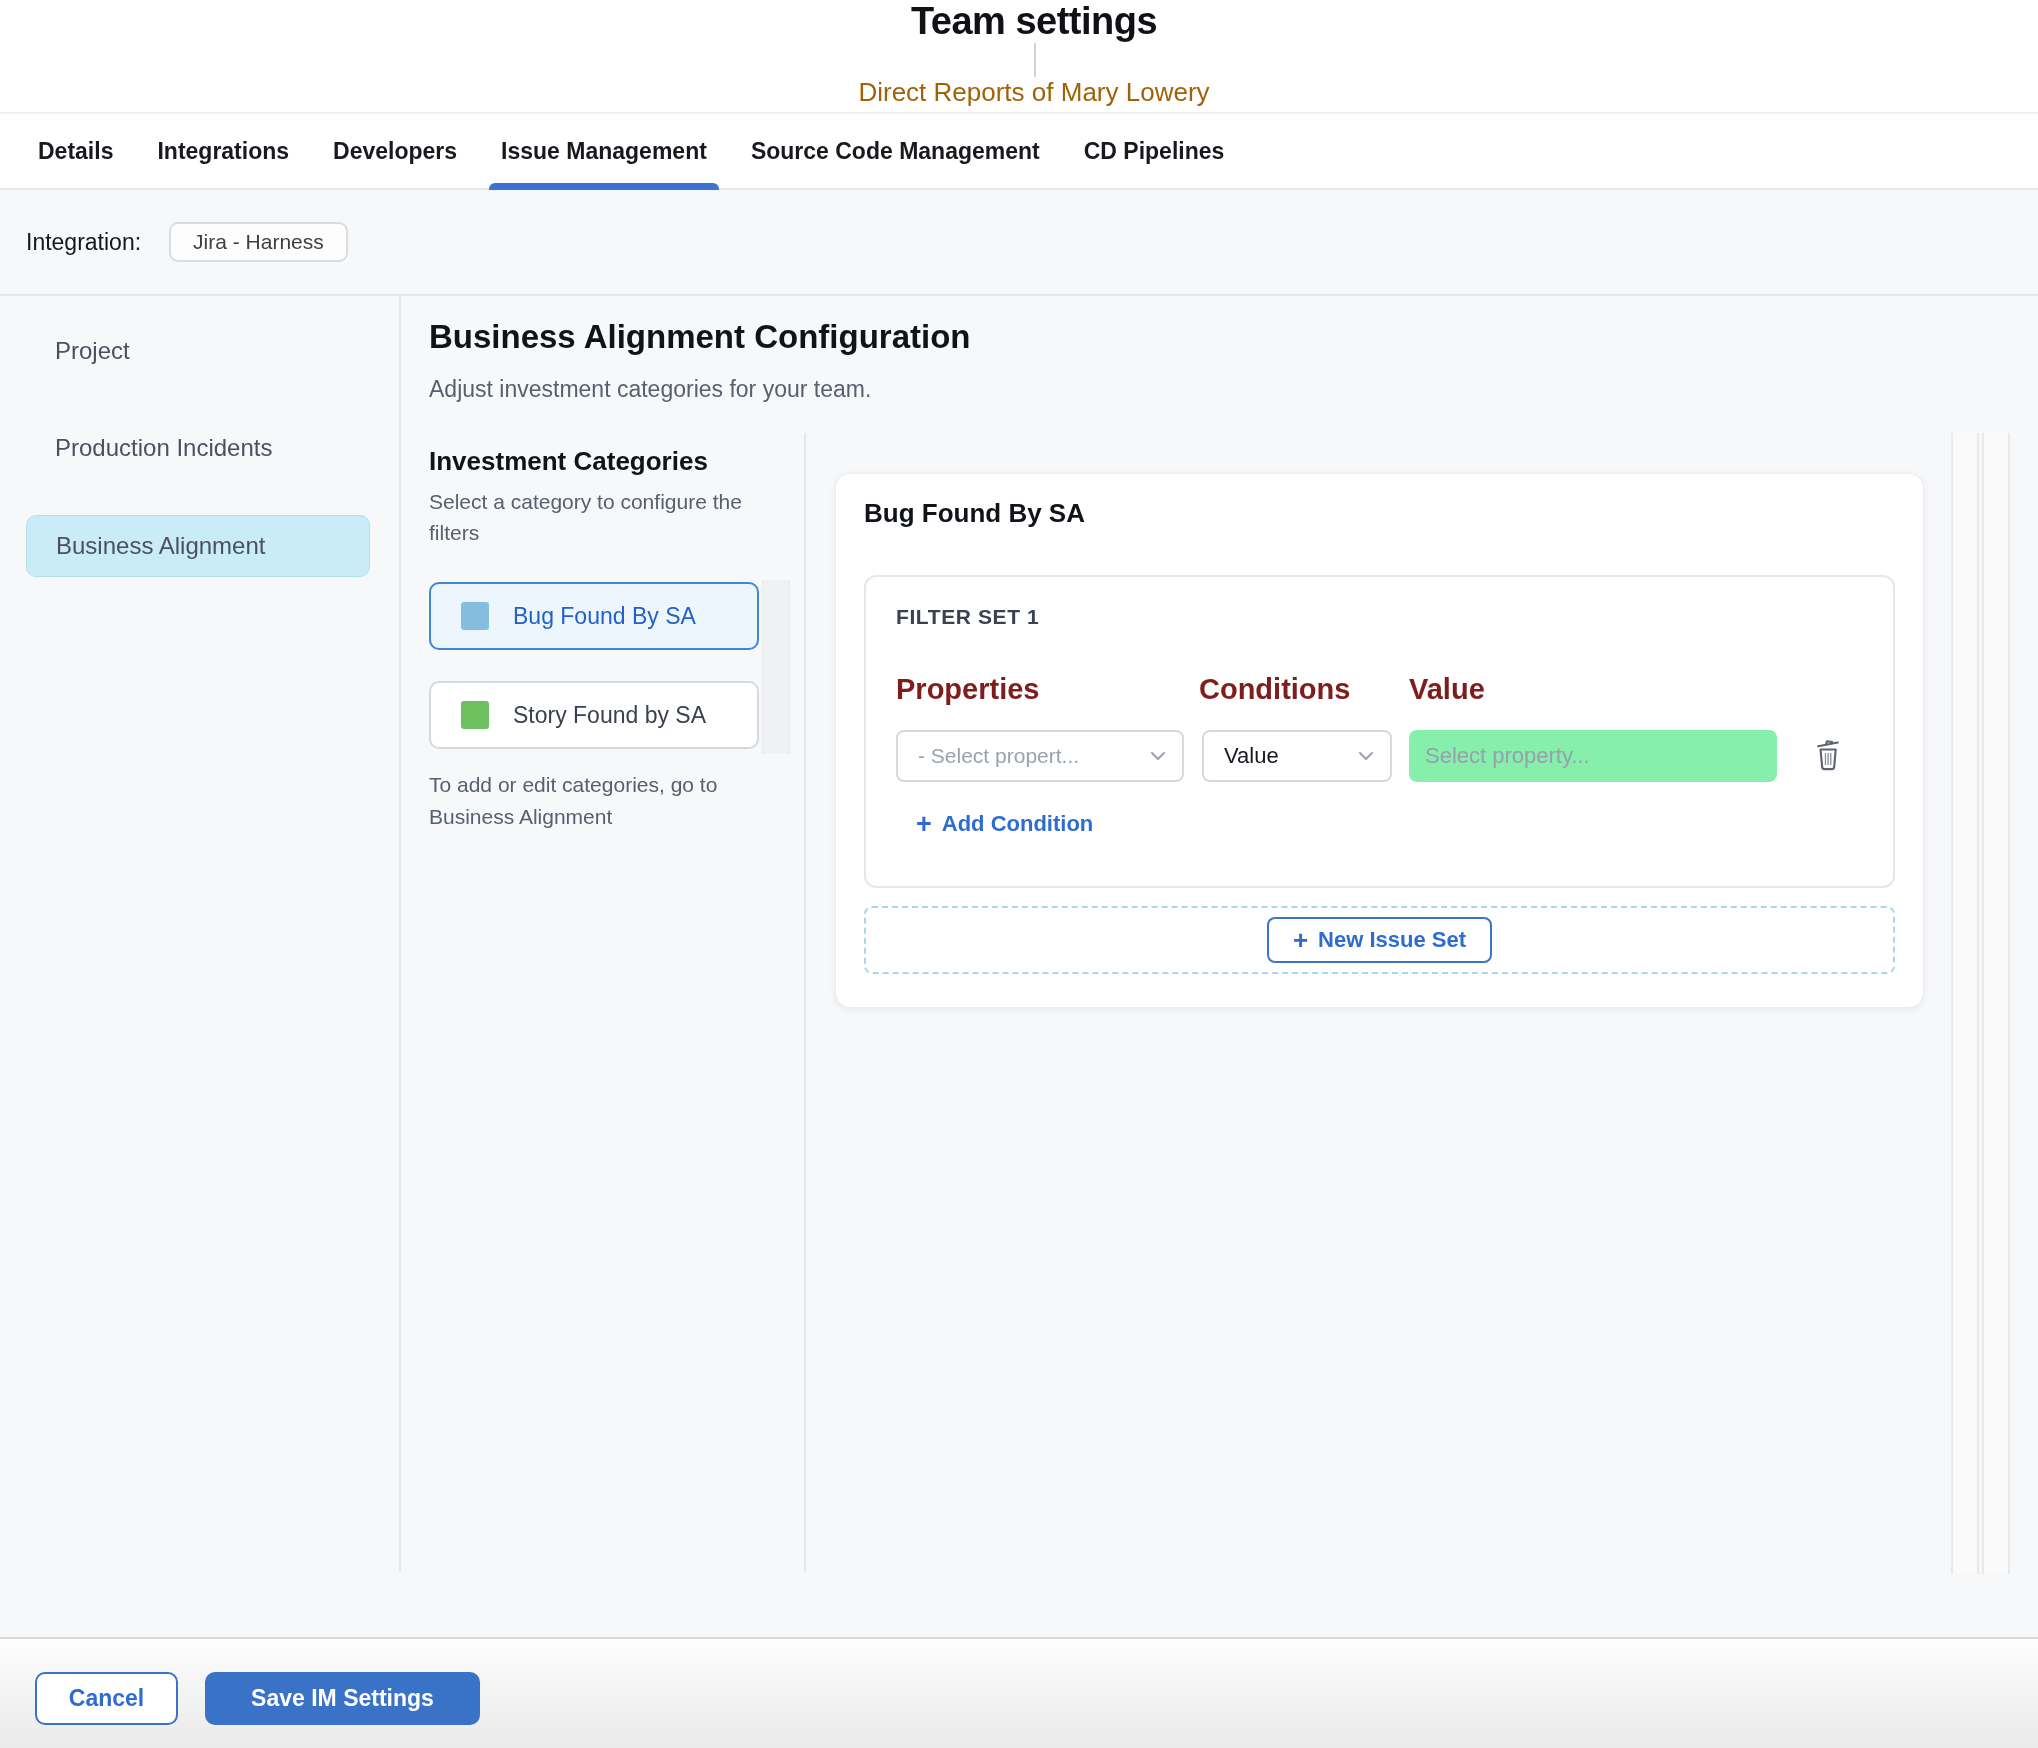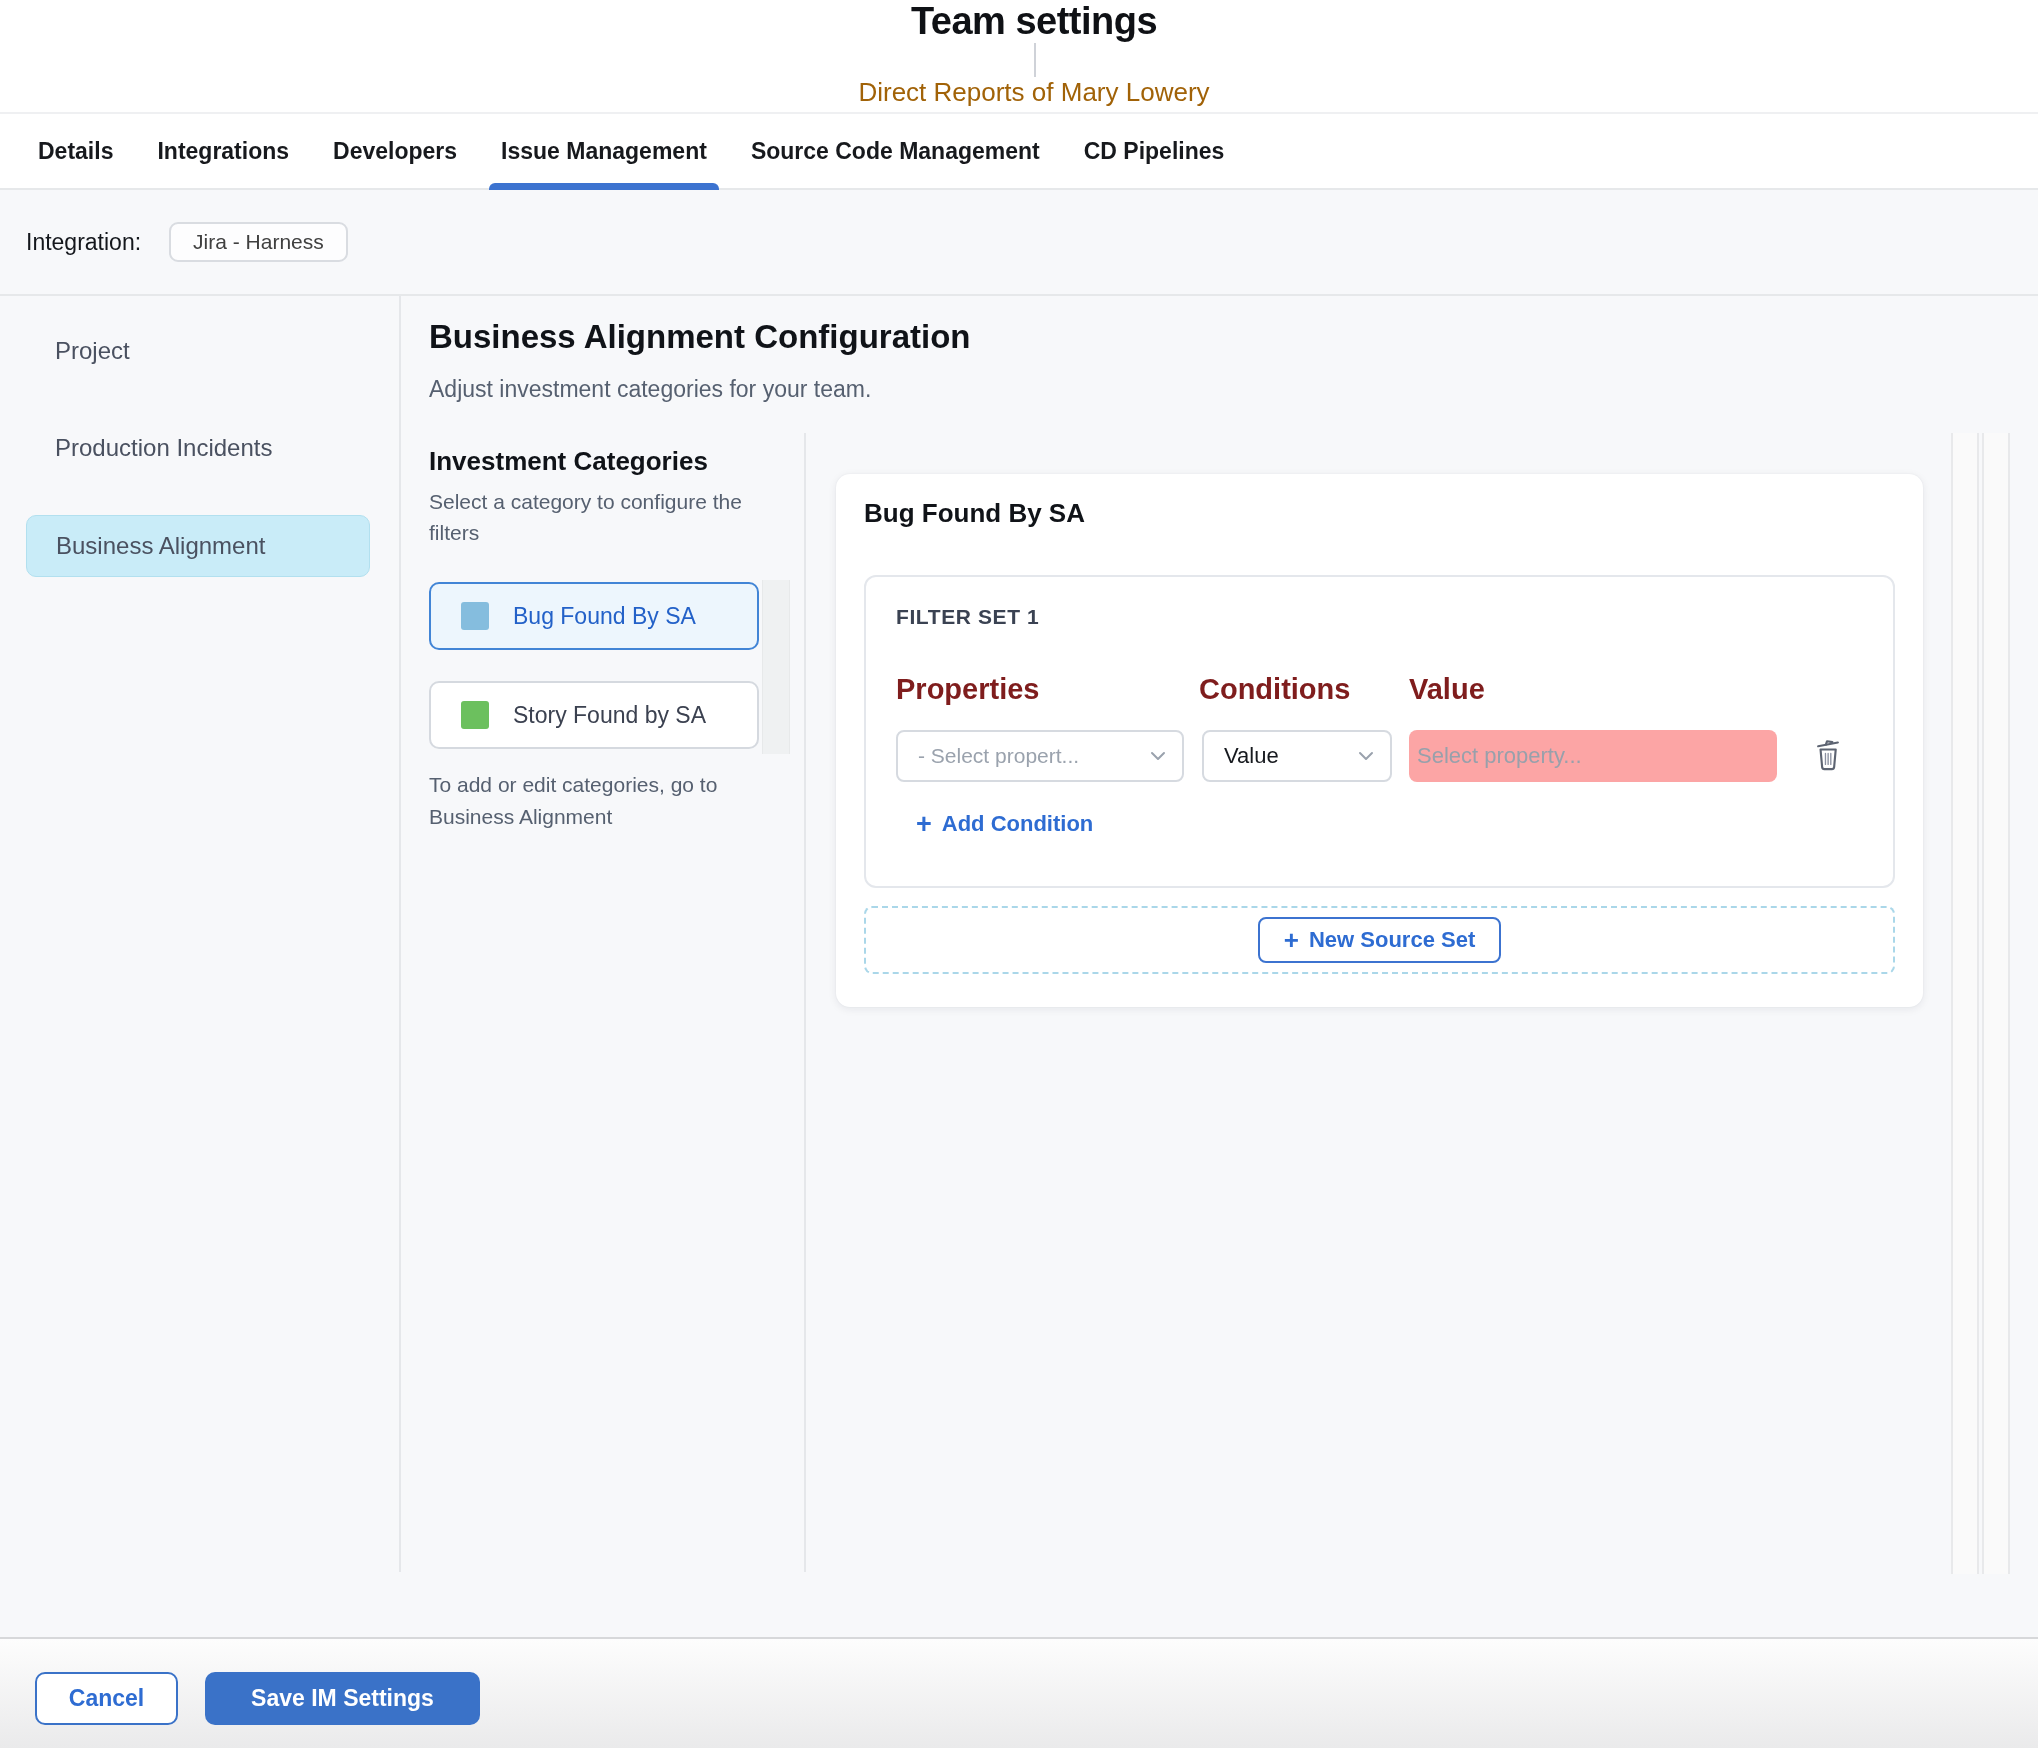--- a/index.html
+++ b/index.html
@@ -75,22 +75,22 @@
 
   .select-box { position:absolute; top:153px; height:52px; background:#ffffff; border:2px solid #d6dae0;
                 border-radius:8px; display:flex; align-items:center; justify-content:space-between;
                 padding:0 16px 0 20px; cursor:pointer; }
   #property-select { left:30px; width:288px; }
   #property-select .select-text { color:#9aa2ad; font-size:21px; white-space:nowrap; overflow:hidden; }
   #condition-select { left:336px; width:190px; }
   #condition-select .select-text { color:#16191e; font-size:22px; }
   .chevron { flex:0 0 auto; margin-left:10px; }
 
-  #value-input { position:absolute; left:543px; top:153px; width:368px; height:52px; background:#fca5a5;
-                 border:none; border-radius:8px; padding:0 8px; font-size:22px;
+  #value-input { position:absolute; left:543px; top:153px; width:368px; height:52px; background:#86efac;
+                 border:none; border-radius:8px; padding:0 16px; font-size:22px;
                  font-family:"Liberation Sans", sans-serif; color:#3b4150; }
   #value-input::placeholder { color:#98a0ab; opacity:1; }
 
   #row-delete { position:absolute; left:944px; top:158px; width:36px; height:42px; cursor:pointer;
                 color:#5d6472; display:flex; align-items:center; justify-content:center; }
 
   #add-condition { position:absolute; left:50px; top:234px; display:flex; align-items:center;
                    color:#2e6cd2; font-size:22px; font-weight:700; cursor:pointer; }
   #add-condition .plus { font-size:27px; font-weight:700; margin-right:10px; line-height:22px; }
 
@@ -221,21 +221,21 @@
 
         <div id="add-condition">
           <span class="plus">+</span>
           <span>Add Condition</span>
         </div>
       </div>
 
       <div id="new-filterset-zone">
         <div id="new-filterset-btn">
           <span class="plus">+</span>
-          <span>New Source Set</span>
+          <span>New Issue Set</span>
         </div>
       </div>
     </div>
 
     <div class="scroll-track" id="scroll-track-outer"></div>
     <div class="scroll-track" id="scroll-track-inner"></div>
   </div>
 
   <div id="footer">
     <button id="cancel-btn">Cancel</button>

